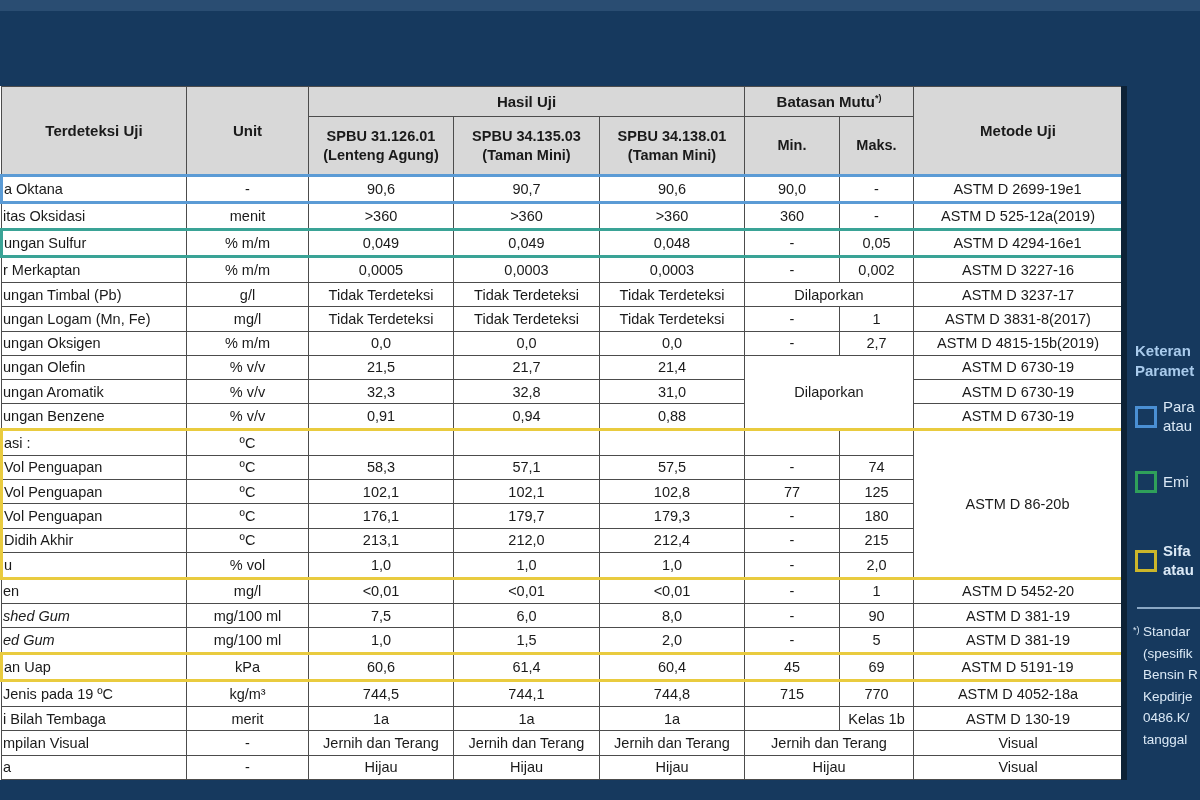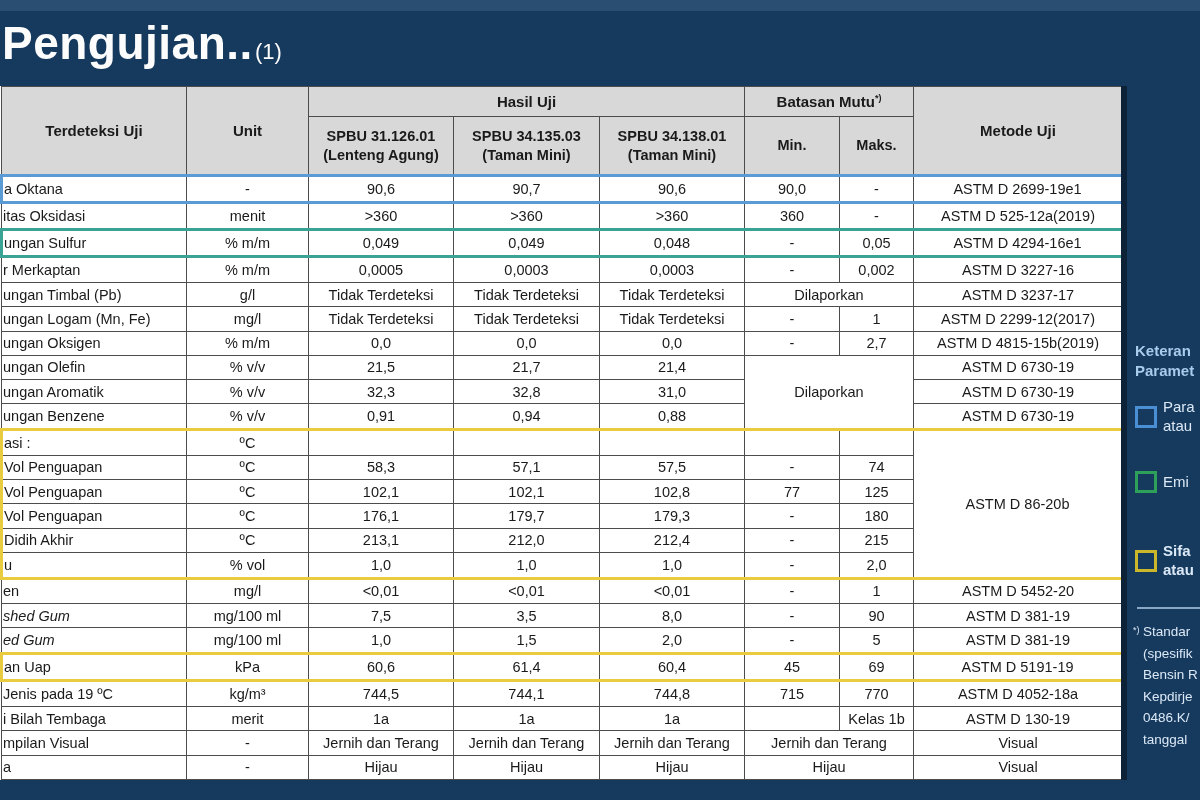--- a/index.html
+++ b/index.html
@@ -52,23 +52,20 @@
   .footnote{position:absolute;left:6px;top:621px;font-size:13.5px;color:var(--side-text);line-height:1.6;}
   .foot-line{white-space:nowrap;padding-left:10px;position:relative;}
   .foot-line .fnmark{position:absolute;left:0;top:2px;}
 </style>
 </head>
 <body>
 
 <div class="page">
   <div class="top-strip"></div>
 
-  <div class="title-bar">
-    <span class="title-main">Pengujian..</span><span class="title-suffix">(1)</span>
-  </div>
 
   <div class="table-wrap">
     <table>
       <colgroup>
         <col style="width:185px">
           <col style="width:122px">
         <col style="width:145px">
           <col style="width:146px">
           <col style="width:145px">
         <col style="width:95px">
@@ -151,21 +148,21 @@
             <td class="val">ASTM D 3237-17</td>
           </tr>
           <tr>
             <td class="param">ungan Logam (Mn, Fe)</td>
             <td class="unit">mg/l</td>
             <td class="val">Tidak Terdeteksi</td>
             <td class="val">Tidak Terdeteksi</td>
             <td class="val">Tidak Terdeteksi</td>
             <td class="val">-</td>
             <td class="val">1</td>
-            <td class="val">ASTM D 2299-12(2017)</td>
+            <td class="val">ASTM D 3831-8(2017)</td>
           </tr>
           <tr>
             <td class="param">ungan Oksigen</td>
             <td class="unit">% m/m</td>
             <td class="val">0,0</td>
             <td class="val">0,0</td>
             <td class="val">0,0</td>
             <td class="val">-</td>
             <td class="val">2,7</td>
             <td class="val">ASTM D 4815-15b(2019)</td>
@@ -257,21 +254,21 @@
             <td class="val">&lt;0,01</td>
             <td class="val">&lt;0,01</td>
             <td class="val">-</td>
             <td class="val">1</td>
             <td class="val">ASTM D 5452-20</td>
           </tr>
           <tr>
             <td class="param italic">shed Gum</td>
             <td class="unit">mg/100 ml</td>
             <td class="val">7,5</td>
-            <td class="val">3,5</td>
+            <td class="val">6,0</td>
             <td class="val">8,0</td>
             <td class="val">-</td>
             <td class="val">90</td>
             <td class="val">ASTM D 381-19</td>
           </tr>
           <tr>
             <td class="param italic">ed Gum</td>
             <td class="unit">mg/100 ml</td>
             <td class="val">1,0</td>
             <td class="val">1,5</td>

